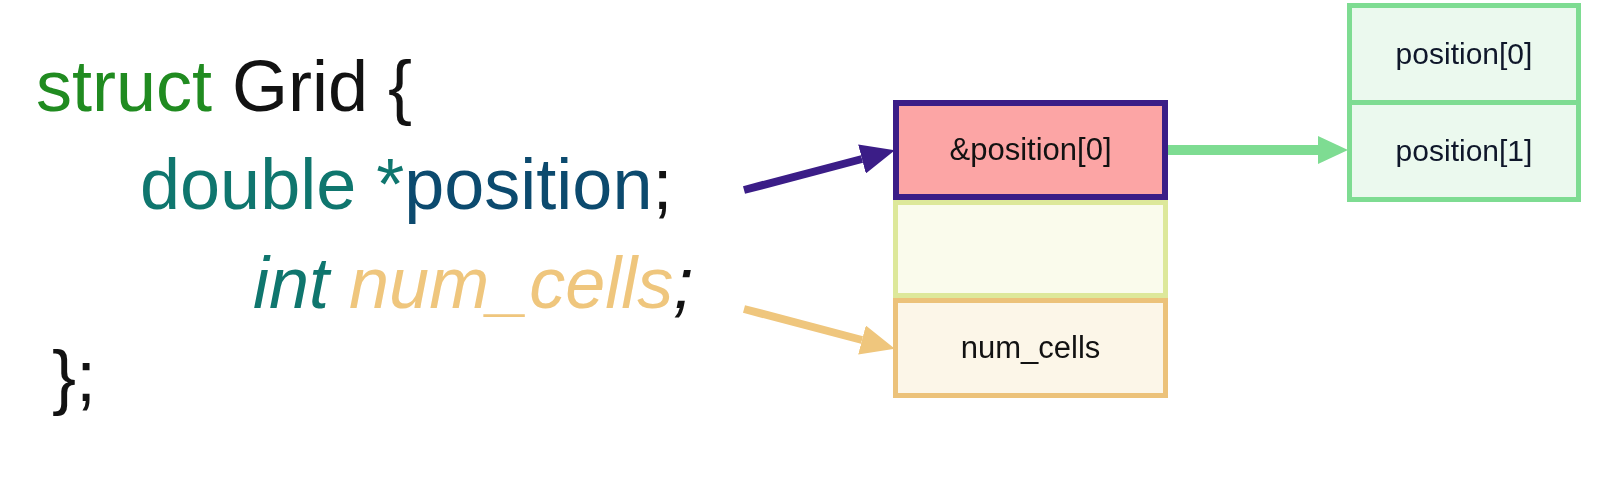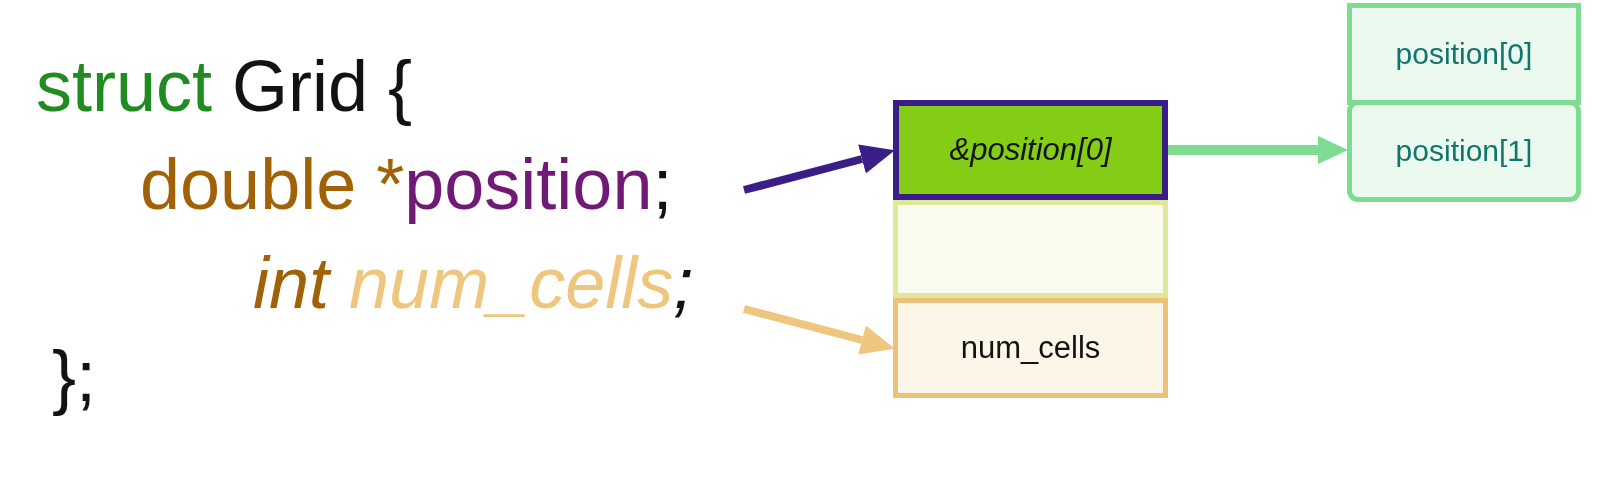--- a/index.html
+++ b/index.html
@@ -18,22 +18,22 @@
     white-space: pre;
     font-size: 72px;
     line-height: 1;
     color: #121212;
   }
   #code-line-1 { left: 36px;  top: 50px;  }
   #code-line-2 { left: 140px; top: 148px; }
   #code-line-3 { left: 253px; top: 247px; font-style: italic; }
   #code-line-4 { left: 52px;  top: 340px; }
   .c-kw    { color: #208b20; }
-  .c-type  { color: #a16207; }
-  .c-ptr   { color: #701a75; }
+  .c-type  { color: #0f766e; }
+  .c-ptr   { color: #0c4a6e; }
   .c-field { color: #efc67d; }
   .c-plain { color: #121212; }
 
   
   #arrows {
     position: absolute;
     left: 0; top: 0;
     pointer-events: none;
   }
 
@@ -41,39 +41,39 @@
   .mem-box {
     position: absolute;
     box-sizing: border-box;
     width: 275px;
     display: flex;
     align-items: center;
     justify-content: center;
     font-size: 31px;
     color: #121212;
   }
-  #pointer-box  { left: 893px; top: 100px; height: 100px; border: 6px solid #3b1d87; background: #84cc16; z-index: 2; font-style: italic; }
+  #pointer-box  { left: 893px; top: 100px; height: 100px; border: 6px solid #3b1d87; background: #fca5a5; z-index: 2; }
   #padding-box  { left: 893px; top: 200px; height:  98px; border: 5px solid #dde89a; background: #fafbec; }
   #numcells-box { left: 893px; top: 298px; height: 100px; border: 5px solid #ecc27a; background: #fcf6e8; }
 
   
   #array-stack { position: absolute; left: 1347px; top: 3px; width: 271px; }
   .array-cell {
     box-sizing: border-box;
     width: 234px;
     height: 102px;
     border: 5px solid #7edc92;
     background: #ebf9ee;
     display: flex;
     align-items: center;
     justify-content: center;
     font-size: 30px;
-    color: #0f766e;
+    color: #0f172a;
   }
-  .array-cell + .array-cell { margin-top: -5px; border-radius: 11px; }
+  .array-cell + .array-cell { margin-top: -5px; }
 </style>
 </head>
 <body>
 
 <div id="canvas">
 
   <div>
     <div class="code-line" id="code-line-1"><span class="c-kw">struct</span><span class="c-plain"> Grid {</span></div>
     <div class="code-line" id="code-line-2"><span class="c-type">double </span><span class="c-type">*</span><span class="c-ptr">position</span><span class="c-plain">;</span></div>
     <div class="code-line" id="code-line-3"><span class="c-type">int </span><span class="c-field">num_cells</span><span class="c-plain">;</span></div>

